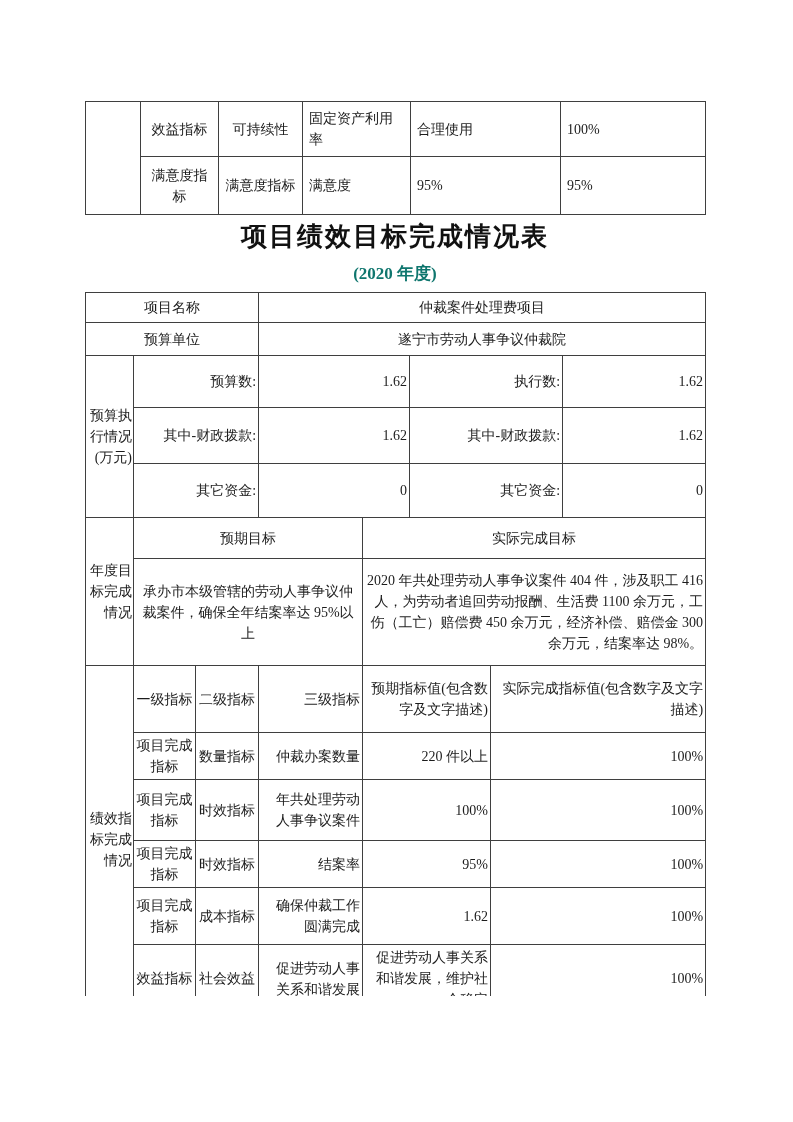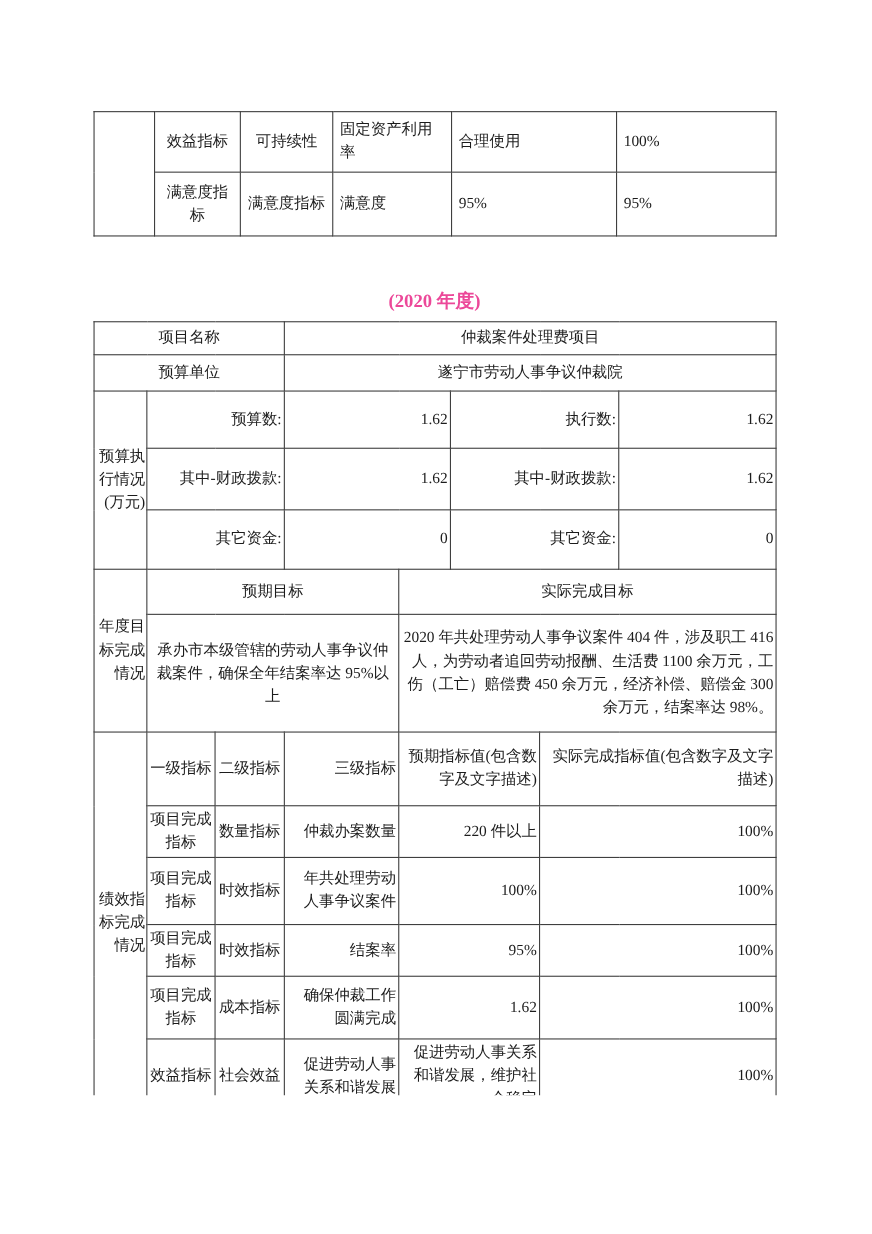--- a/index.html
+++ b/index.html
@@ -14,21 +14,21 @@
   .top-table td.c{text-align:center;padding:2px 6px;}
   .top-table td.l{text-align:left;}
   
   .main-table{position:absolute;left:85px;top:292px;width:620px;border-bottom:2px solid #ec4899;}
   .main-table td.c{text-align:center;padding:2px 1px;}
   .main-table td.l{text-align:right;padding:2px 2px 2px 4px;}
   .main-table td.side{text-align:right;padding:1px;}
   .title{position:absolute;left:85px;top:219px;width:620px;text-align:center;
          font-size:26px;font-weight:bold;letter-spacing:2px;color:#111;}
   .subtitle{position:absolute;left:85px;top:262px;width:620px;text-align:center;
-            font-size:17px;font-weight:bold;color:#ec4899;}
+            font-size:17px;font-weight:bold;color:#0f766e;}
   .page-number{position:absolute;left:652px;top:1030px;font-size:16px;color:#000000;text-decoration:underline;}
 </style>
 </head>
 <body>
 
 <div class="page">
 
   <table class="tbl top-table">
     <colgroup>
         <col style="width:55px">
@@ -50,20 +50,21 @@
     <tr style="height:58px">
       <td class="c">满意度指标</td>
       <td class="c">满意度指标</td>
       <td class="l">满意度</td>
       <td class="l">95%</td>
       <td class="l">95%</td>
     </tr>
   </tbody>
     </table>
 
+  <div class="title">项目绩效目标完成情况表</div>
   <div class="subtitle">(2020 年度)</div>
 
   <table class="tbl main-table">
     <colgroup>
         <col style="width:48px">
         <col style="width:62px">
         <col style="width:63px">
         <col style="width:104px">
       <col style="width:47px">
         <col style="width:81px">

